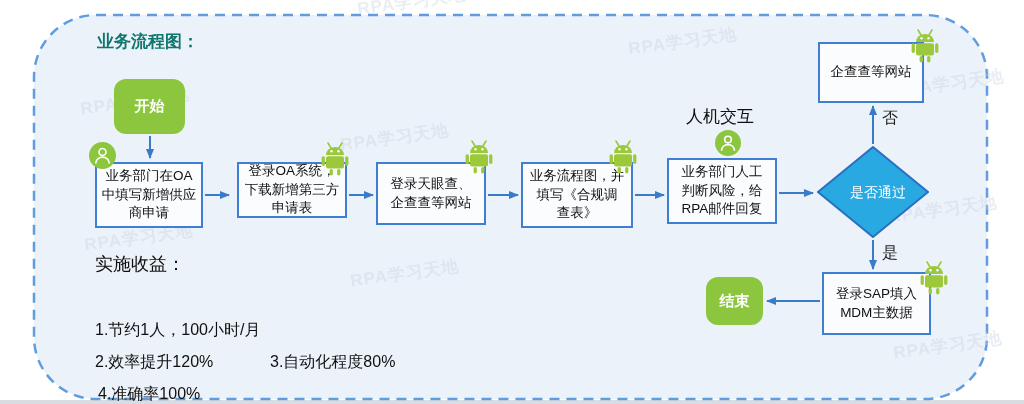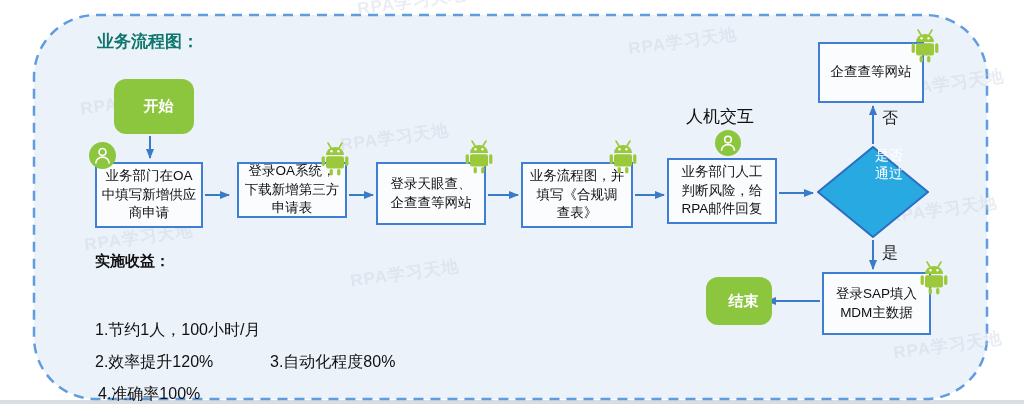--- a/index.html
+++ b/index.html
@@ -14,39 +14,39 @@
   .wm{
     position:absolute;font-size:17px;font-weight:bold;letter-spacing:1px;
     color:var(--watermark,#ccd4e2);opacity:.42;transform:rotate(-8deg);
     white-space:nowrap;pointer-events:none;user-select:none;
   }
   .title{
     position:absolute;left:97px;top:30px;font-size:17px;font-weight:bold;color:#0f766e;
   }
   .badge{
     position:absolute;background:var(--green,#8cc63f);border-radius:12px;
-    color:#fff;font-weight:bold;font-size:15px;display:flex;align-items:center;justify-content:center;padding-left:9px;
+    color:#fff;font-weight:bold;font-size:15px;display:flex;align-items:center;justify-content:center;
   }
   .pbox{
     position:absolute;background:var(--box-bg,#fbfcfe);
     border:2px solid var(--box-border,#3f7ed5);box-sizing:border-box;
     display:flex;flex-direction:column;align-items:center;justify-content:center;
     font-size:13.5px;line-height:18.5px;color:#111;text-align:center;
   }
   .pbox .bl{white-space:nowrap;}
   .arrows{position:absolute;left:0;top:0;width:1024px;height:404px;pointer-events:none;}
   .flow-label{position:absolute;font-size:16px;color:#222;}
   .hm-label{position:absolute;left:686px;top:105px;font-size:17px;font-weight:normal;color:#111;}
   .diamond-wrap{position:absolute;left:817px;top:146px;width:112px;height:92px;}
   .diamond-text{
-    position:absolute;left:16px;top:0;width:112px;height:92px;
-    display:flex;flex-direction:column;align-items:center;
+    position:absolute;left:5px;top:0;width:112px;height:92px;
+    display:flex;align-items:center;justify-content:center;
     color:#fff;font-size:14px;line-height:18px;
   }
-  .benefits-title{position:absolute;left:95px;top:252px;font-size:15px;font-weight:bold;color:#111;}
+  .benefits-title{position:absolute;left:95px;top:252px;font-size:18px;font-weight:normal;color:#111;}
   .benefit{position:absolute;font-size:16px;color:#111;margin-top:36px;}
   .icon{position:absolute;}
 </style>
 </head>
 <body>
 
 <div class="stage">
 
   <div class="bottom-bar"></div>
 

